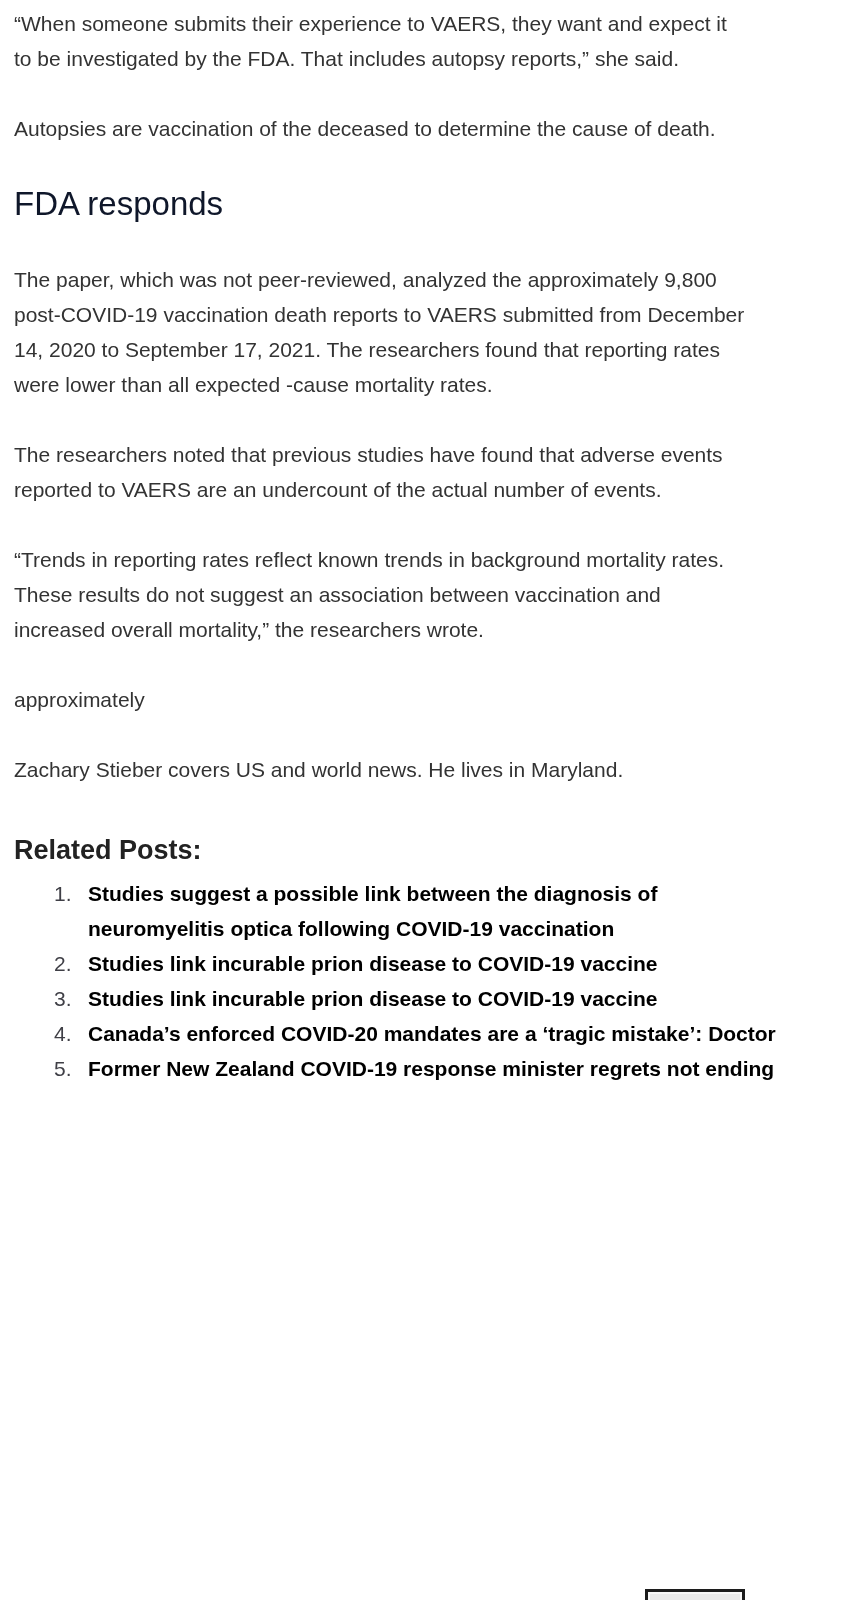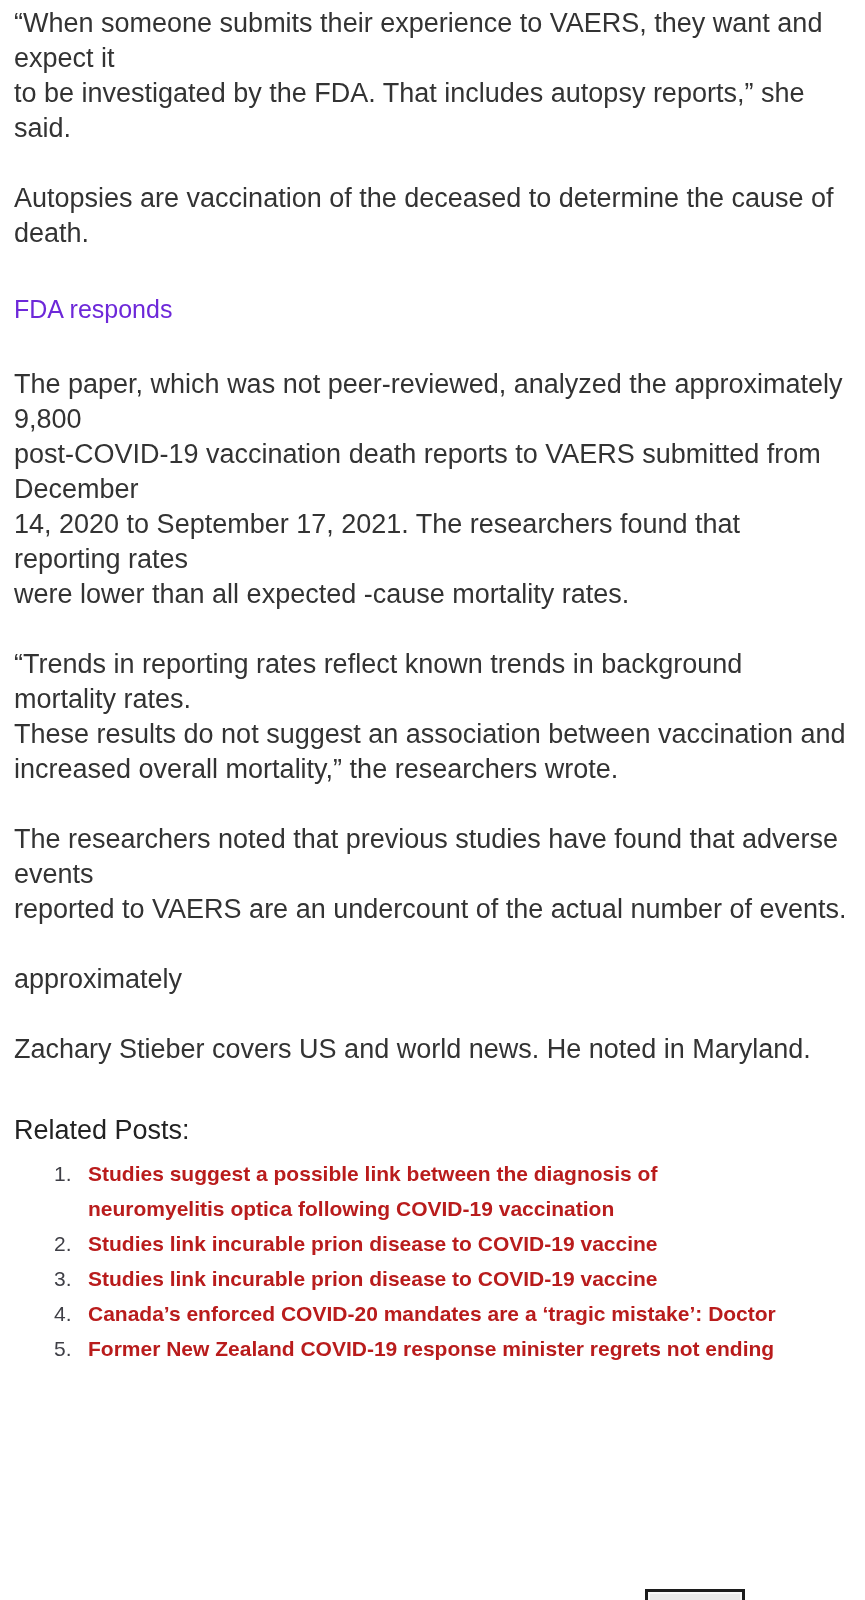--- a/index.html
+++ b/index.html
@@ -9,39 +9,39 @@
     height: 1600px;
     overflow: hidden;
     position: relative;
     background: #ffffff;
     font-family: "Liberation Sans", "DejaVu Sans", sans-serif;
     color: #333333;
   }
   main { padding: 6px 16px 0 14px; }
 
   p.para {
-    font-size: 27px;
+    font-size: 21px;
     line-height: 35px;
     margin: 35px 0;
     white-space: pre-line;
     color: #333333;
   }
   p.para:first-child { margin-top: 0; }
 
   h2.section-heading {
-    font-size: 25px;
+    font-size: 33px;
     font-weight: 400;
     line-height: 46px;
     margin: 35px 0;
-    color: #6d28d9;
+    color: #0f172a;
   }
 
   h3.related-heading {
     font-size: 27px;
-    font-weight: 400;
+    font-weight: 700;
     line-height: 36px;
     margin: 45px 0 8px 0;
     color: #222222;
   }
 
   ol.related-list {
     list-style: none;
     counter-reset: rp;
     margin: 0;
     padding: 0 0 0 74px;
@@ -54,21 +54,21 @@
   }
   ol.related-list li::before {
     content: counter(rp) ".";
     position: absolute;
     left: -34px;
     top: 0;
     color: #3f3f46;
     font-weight: 400;
   }
   ol.related-list a {
-    color: #b91c1c;
+    color: #000000;
     font-weight: 700;
     text-decoration: none;
     white-space: pre-line;
     cursor: pointer;
   }
 
   .cursor-artifact {
     position: absolute;
     left: 645px;
     top: 1589px;
@@ -86,27 +86,27 @@
   <p class="para">“When someone submits their experience to VAERS, they want and expect it
 to be investigated by the FDA. That includes autopsy reports,” she said.</p>
   <p class="para">Autopsies are vaccination of the deceased to determine the cause of death.</p>
 
   <h2 class="section-heading">FDA responds</h2>
 
   <p class="para">The paper, which was not peer-reviewed, analyzed the approximately 9,800
 post-COVID-19 vaccination death reports to VAERS submitted from December
 14, 2020 to September 17, 2021. The researchers found that reporting rates
 were lower than all expected -cause mortality rates.</p>
+  <p class="para">The researchers noted that previous studies have found that adverse events
+reported to VAERS are an undercount of the actual number of events.</p>
   <p class="para">“Trends in reporting rates reflect known trends in background mortality rates.
 These results do not suggest an association between vaccination and
 increased overall mortality,” the researchers wrote.</p>
-  <p class="para">The researchers noted that previous studies have found that adverse events
-reported to VAERS are an undercount of the actual number of events.</p>
   <p class="para">approximately</p>
-  <p class="para">Zachary Stieber covers US and world news. He noted in Maryland.</p>
+  <p class="para">Zachary Stieber covers US and world news. He lives in Maryland.</p>
 
   <h3 class="related-heading">Related Posts:</h3>
 
   <ol class="related-list">
     <li>
       <a>Studies suggest a possible link between the diagnosis of
 neuromyelitis optica following COVID-19 vaccination</a>
     </li>
     <li>
       <a>Studies link incurable prion disease to COVID-19 vaccine</a>

